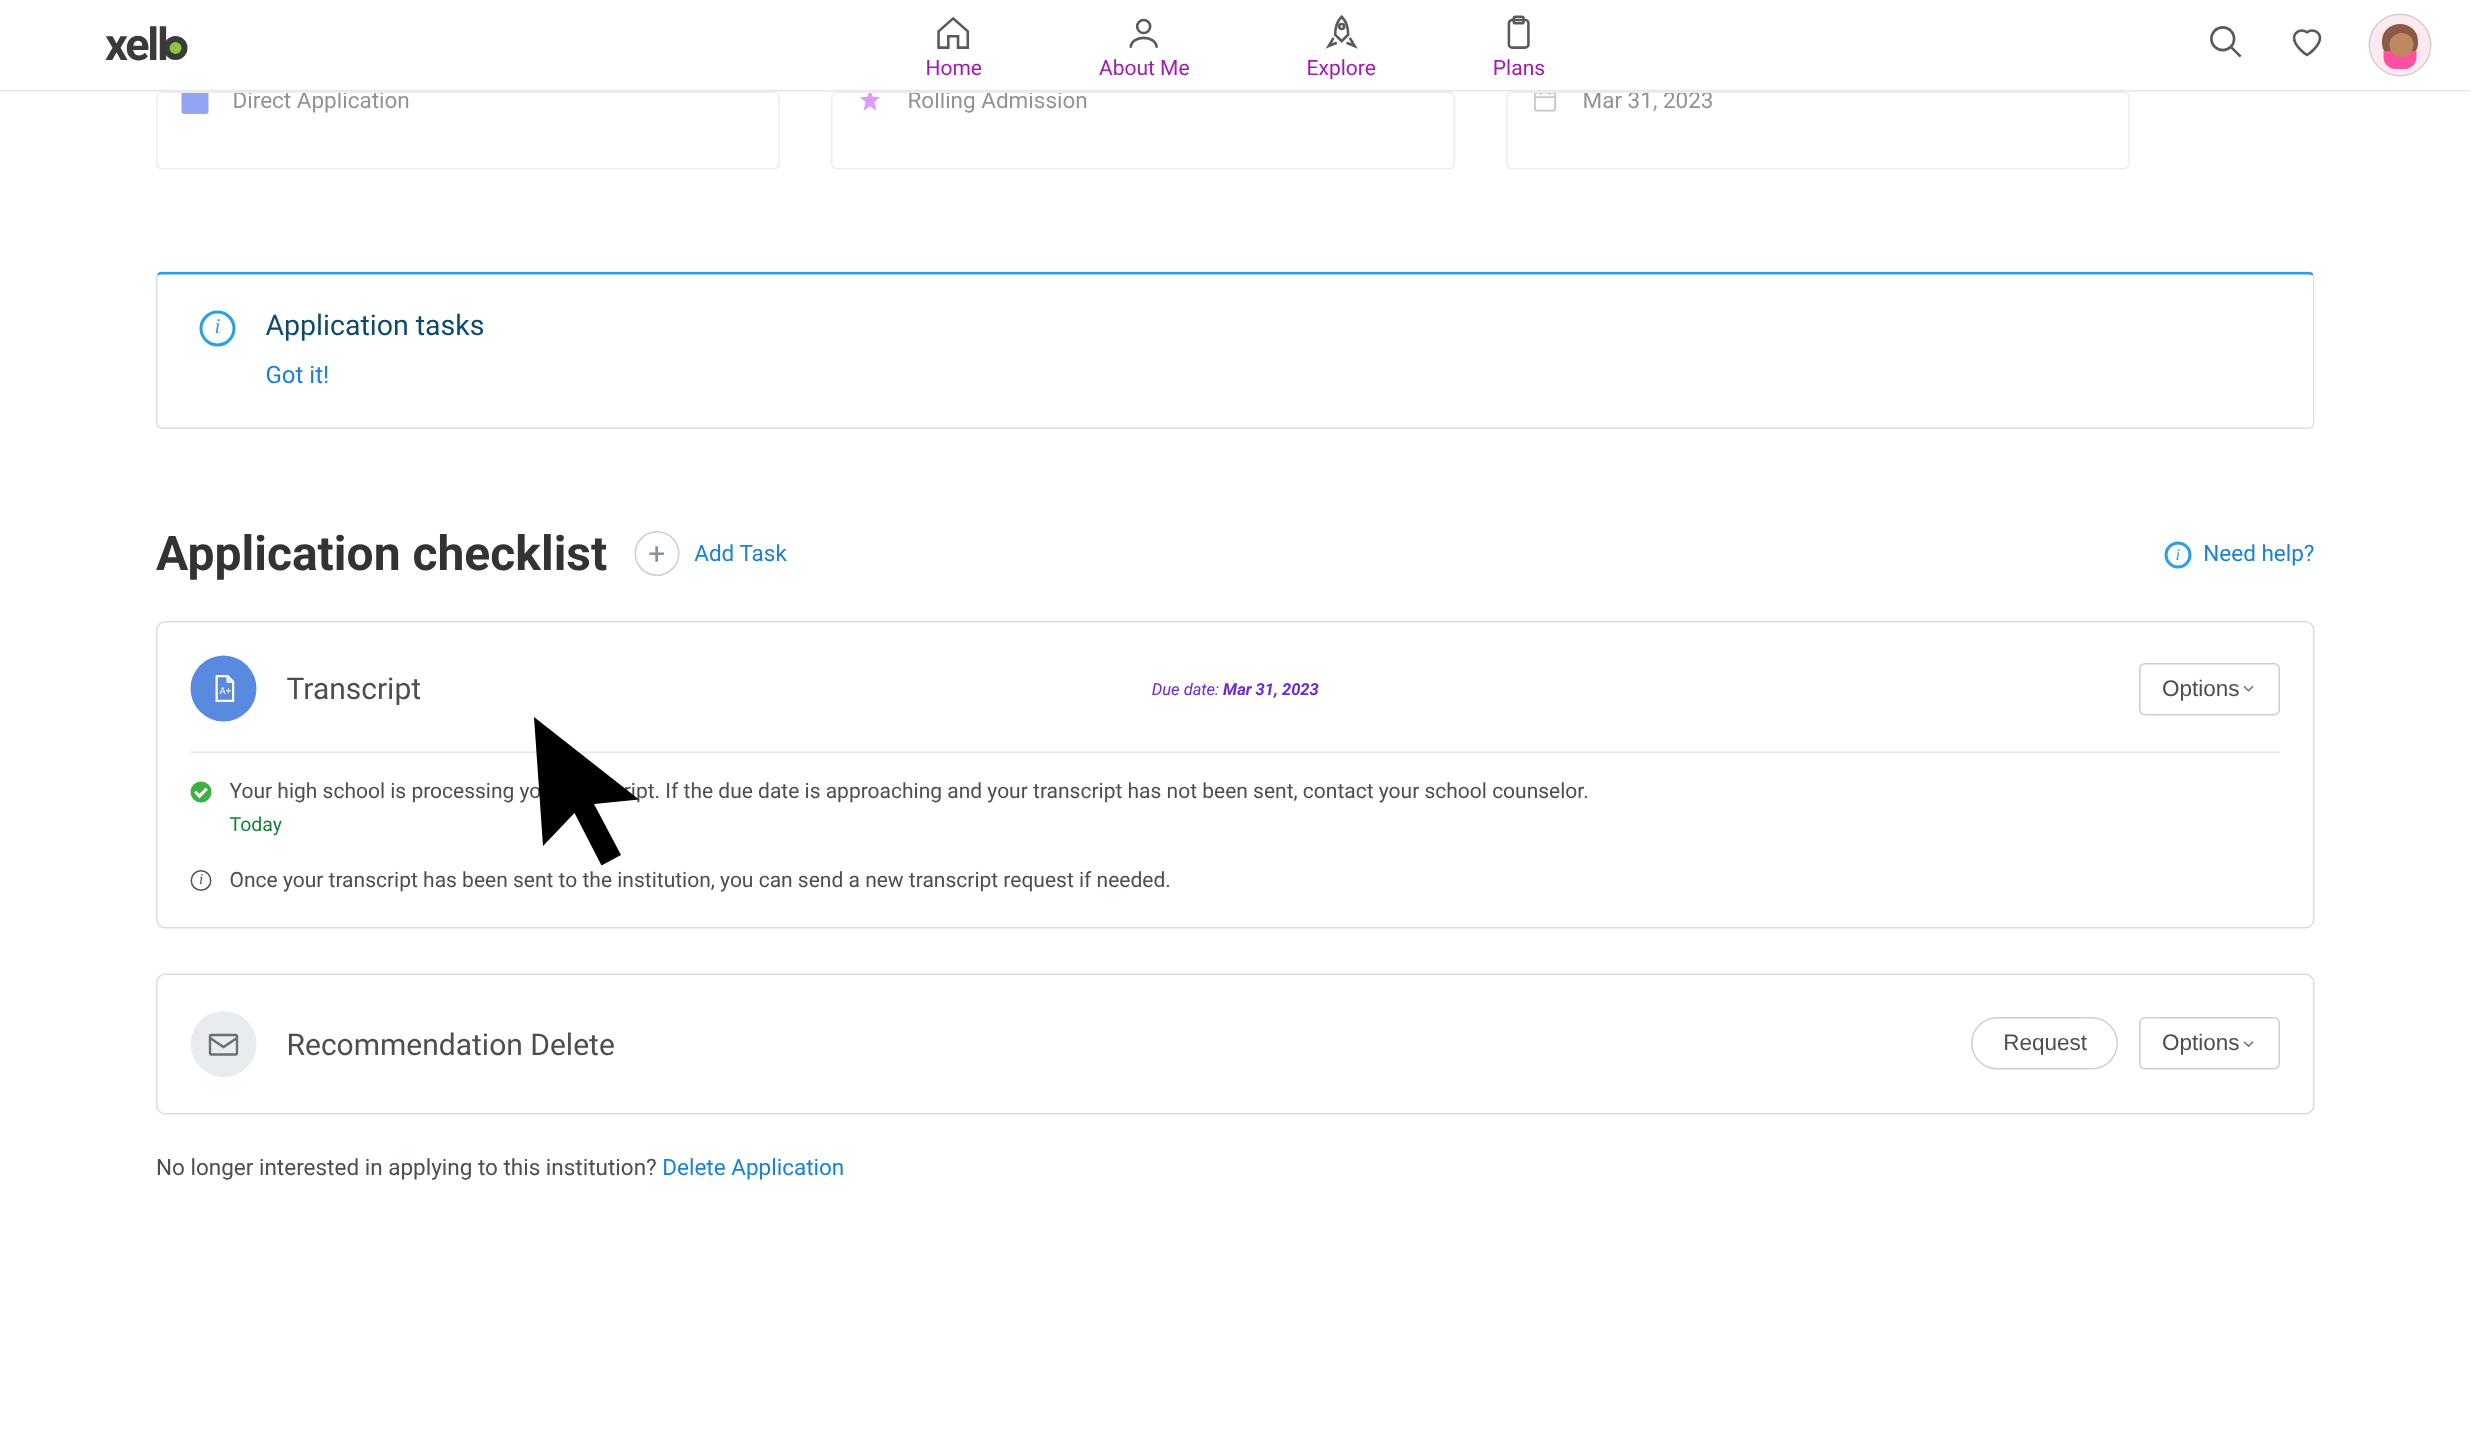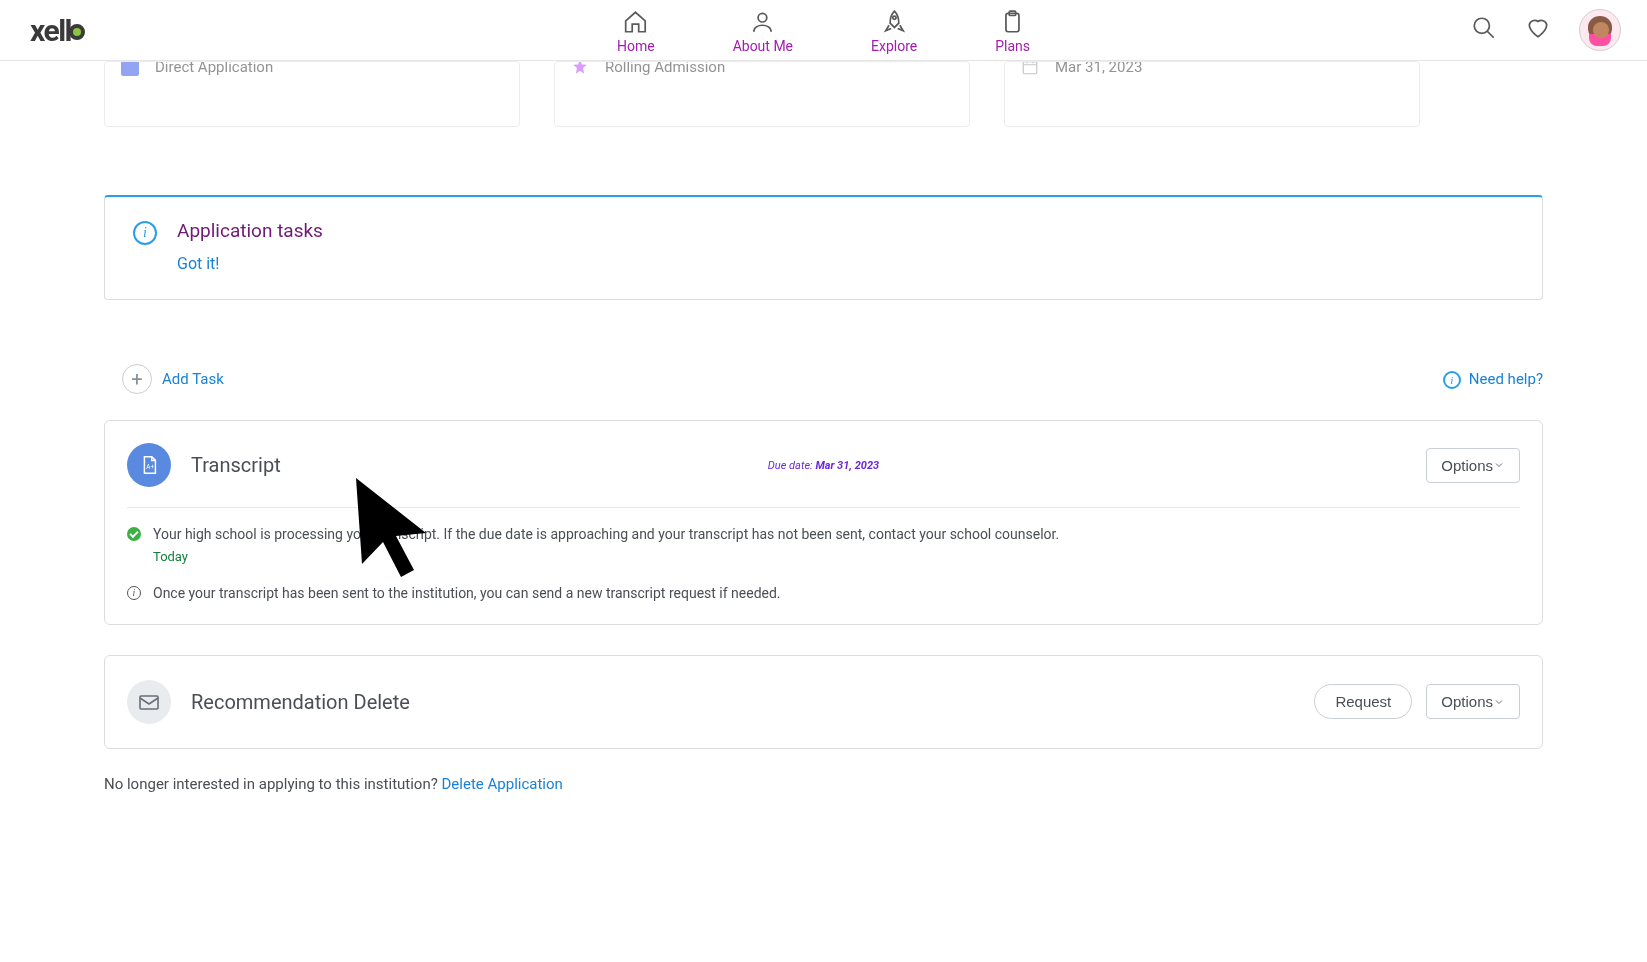--- a/index.html
+++ b/index.html
@@ -21,20 +21,21 @@
     padding: 0 26px 0 30px;
     position: relative;
     background:#fff;
   }
   .logo { display:flex; align-items:center; }
   .logo-text {
     font-weight: 700;
     font-size: 30px;
     letter-spacing: -1.5px;
     color:#3a3a3a;
+    margin-left:40px;
   }
   .logo-dot {
     width: 16px; height:16px; border-radius:50%;
     border:4px solid #3a3a3a;
     background:#8cc63f;
     display:inline-block;
     margin-left:-2px;
     position:relative;
     top:2px;
   }
@@ -68,21 +69,21 @@
   .page {
     width: 1439px;
     margin: 0 auto;
     padding: 0 0 40px;
   }
 
   
   .card-row { display:flex; gap:34px; margin-top:0; }
   .top-card {
     flex: 0 0 416px;
-    height: 66px;
+    height: 52px;
     border:1px solid #d9dde0;
     border-radius:4px;
     background:#fff;
     display:flex; align-items:flex-start;
     padding: 0 16px;
     overflow:hidden;
     opacity:.55;
   }
   .top-card-inner{display:flex;align-items:center;gap:16px;margin-top:-4px;}
   .top-icon{width:18px;height:18px;}
@@ -97,21 +98,21 @@
     border-radius:4px;
     padding: 22px 28px 26px;
     display:flex; gap:20px; align-items:flex-start;
   }
   .info-circle{
     width:24px;height:24px;border:2px solid #2a9fe8;border-radius:50%;
     display:flex;align-items:center;justify-content:center;
     color:#2a9fe8;font-family:Georgia,serif;font-style:italic;font-size:14px;
     flex-shrink:0; margin-top:2px;
   }
-  .info-body .info-title{font-size:19px;color:#701a75;margin-bottom:4px;}
+  .info-body .info-title{font-size:19px;color:#0c4a6e;margin-bottom:4px;}
   .info-body .info-text{font-size:15px;color:#5d5d5d;line-height:1.4;}
   .info-body a{color:#1a82d6;text-decoration:none;}
   .gotit{margin-top:8px;display:inline-block;}
 
   
   .section-head {
     margin-top:64px;
     display:flex; align-items:center;
   }
   .section-head h2{font-size:32px;font-weight:700;color:#333;}
@@ -272,20 +273,21 @@
 
   <div class="info-banner">
     <div class="info-circle">i</div>
     <div class="info-body">
       <div class="info-title">Application tasks</div>
       <a href="#" class="gotit">Got it!</a>
     </div>
   </div>
 
   <div class="section-head">
+    <h2>Application checklist</h2>
     <div class="add-task">
       <span class="plus-circle">+</span>
       <span>Add Task</span>
     </div>
     <div class="need-help">
       <span class="info-circle">i</span>
       <span>Need help?</span>
     </div>
   </div>
 

